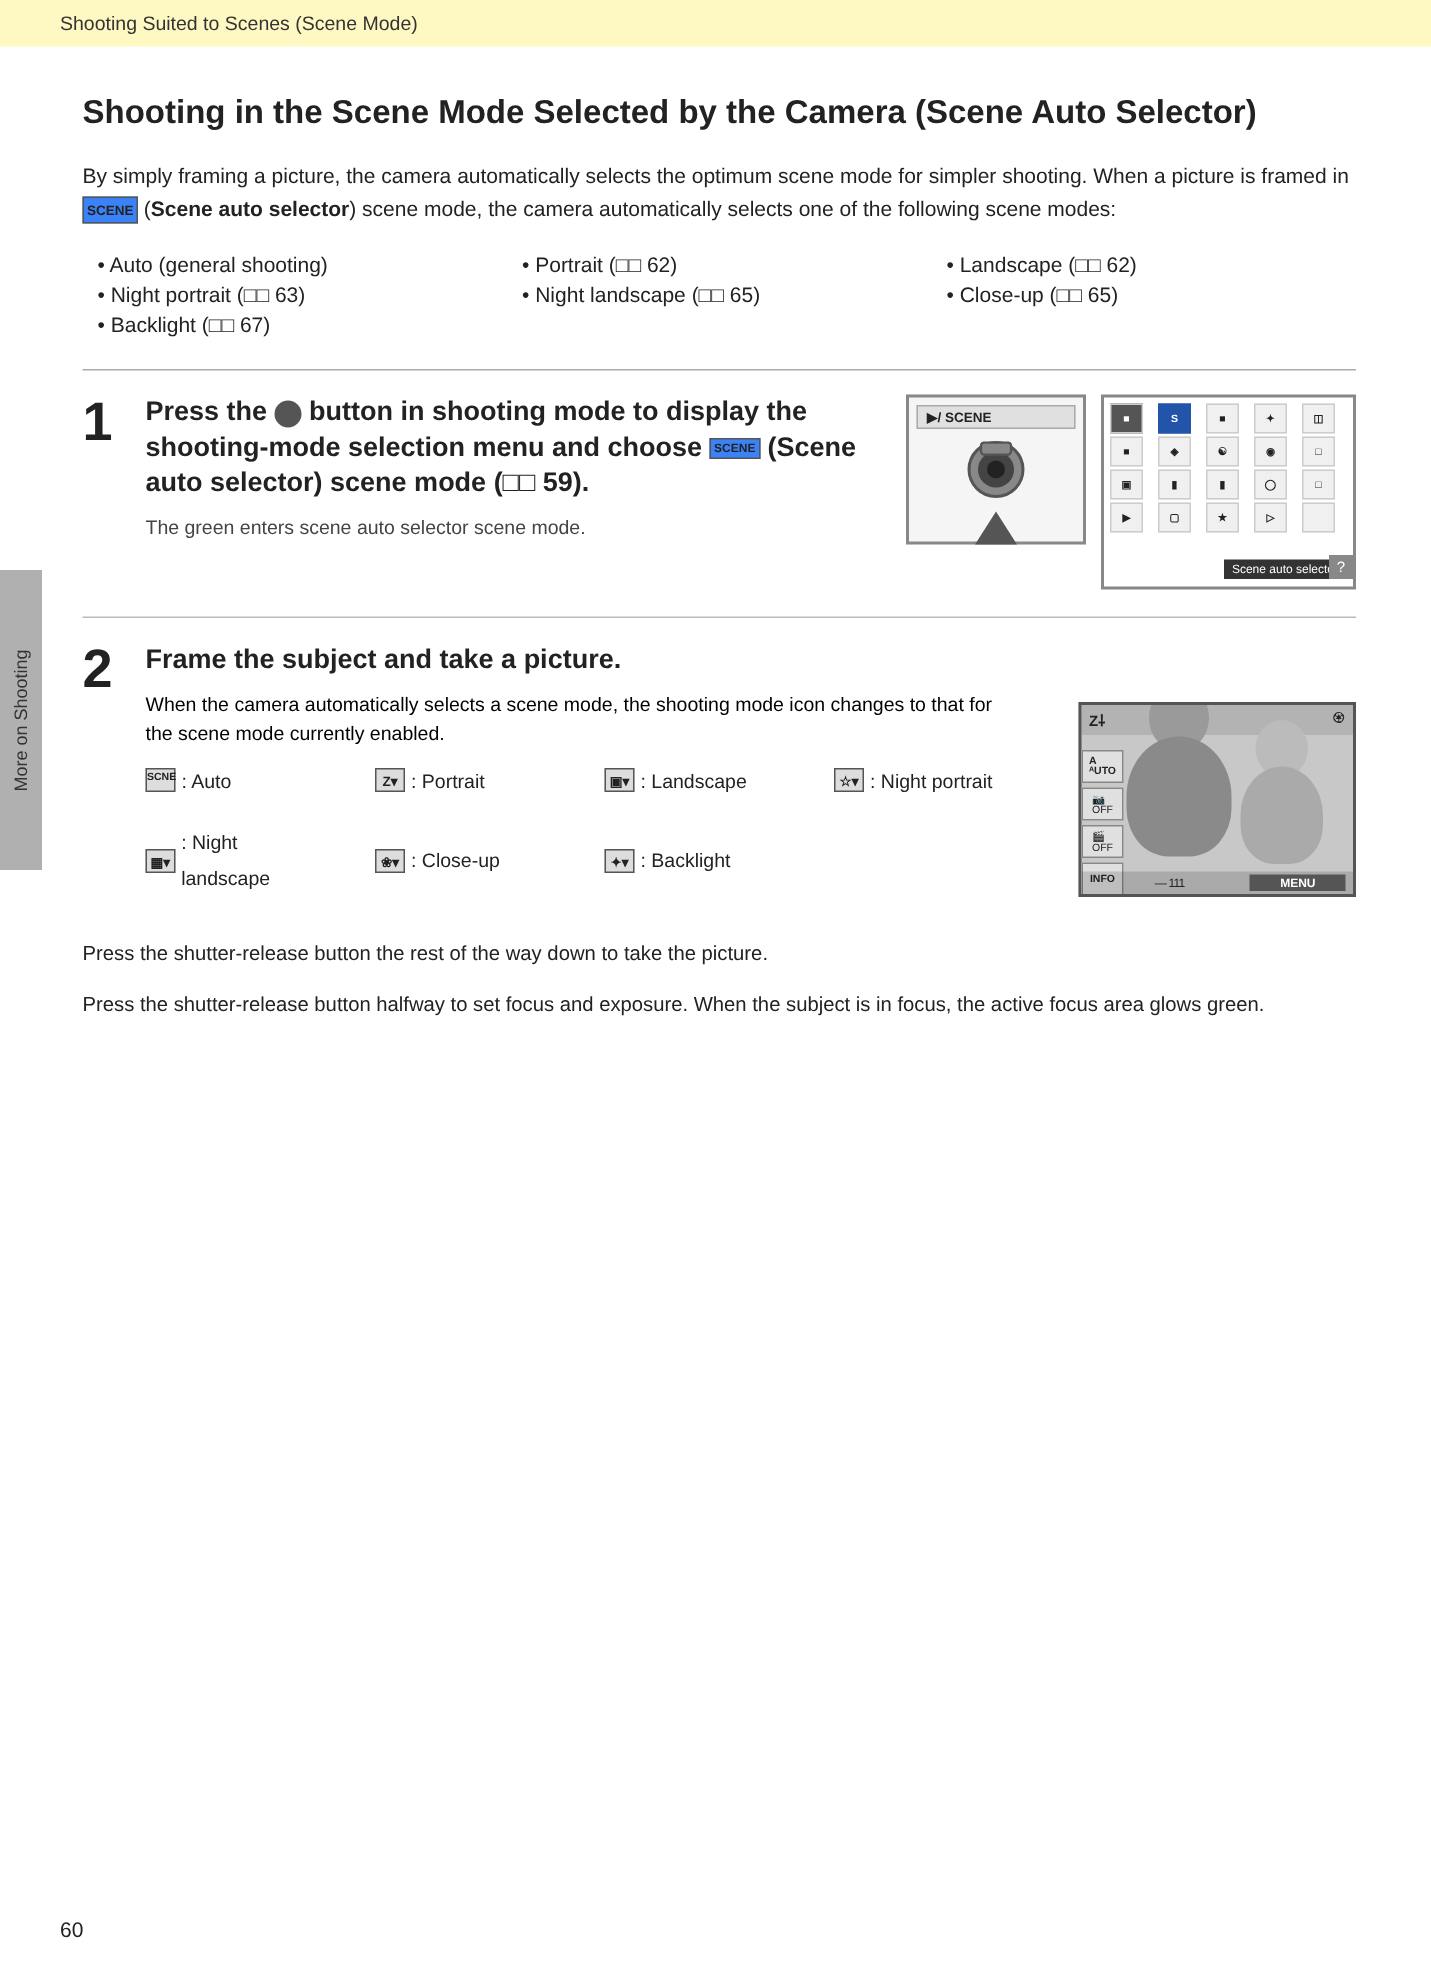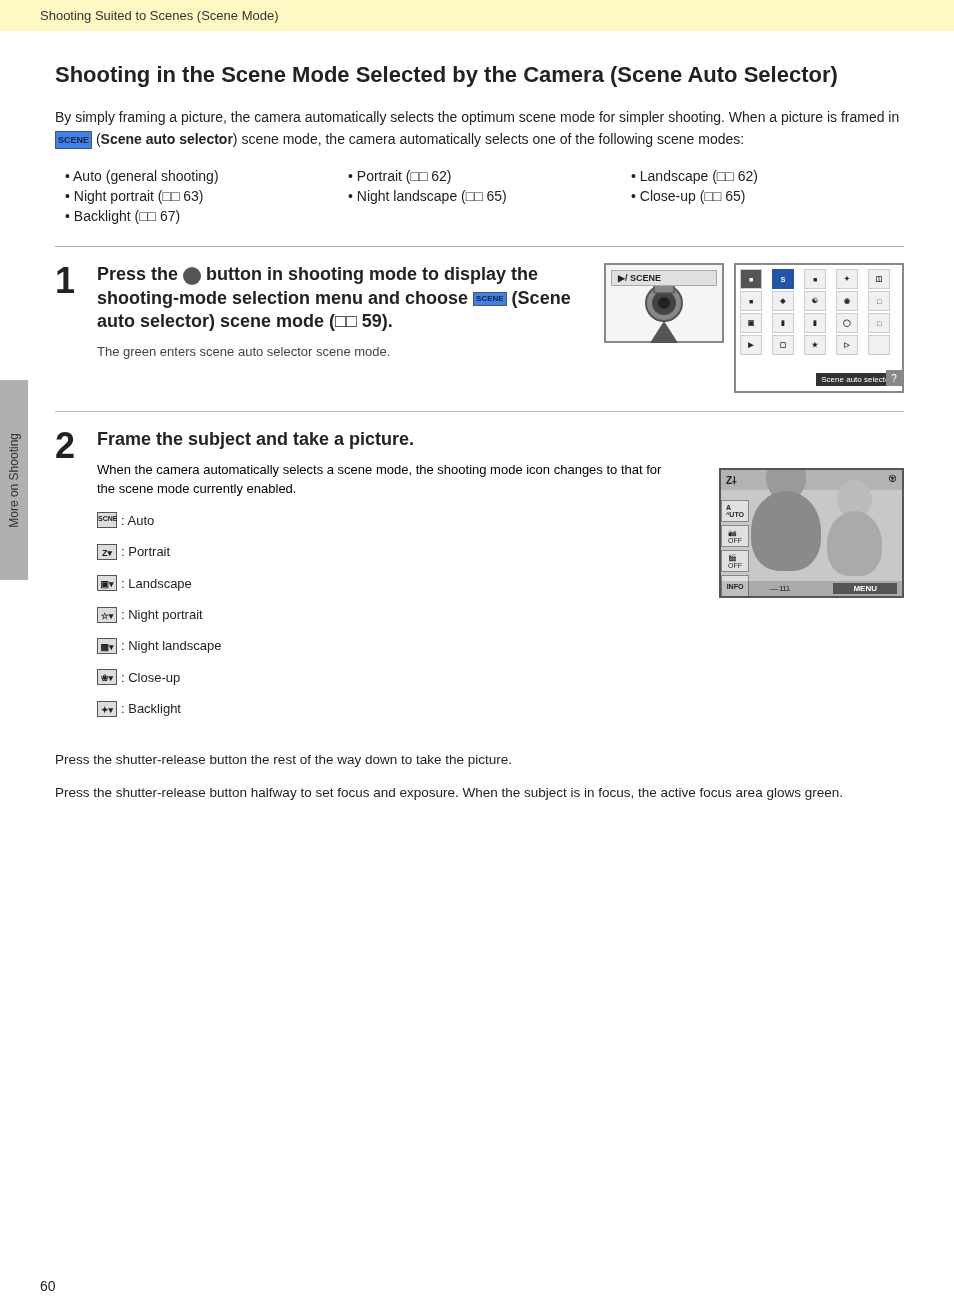--- a/index.html
+++ b/index.html
@@ -118,21 +118,21 @@
 
     .step-images {
       display: flex;
       gap: 10px;
       align-items: flex-start;
     }
 
     
     .camera-screen-1 {
       width: 120px;
-      height: 80px;
+      height: 100px;
       border: 2px solid #888;
       background: #f5f5f5;
       position: relative;
       display: flex;
       flex-direction: column;
       align-items: center;
       justify-content: center;
     }
 
     .arrow-up {
@@ -215,22 +215,22 @@
       color: white;
       font-size: 10px;
       display: flex;
       align-items: center;
       justify-content: center;
     }
 
     
     .icon-table {
       display: grid;
-      grid-template-columns: 1fr;
-      gap: 8px 30px;
+      grid-template-columns: 1fr 1fr 1fr 1fr;
+      gap: 18px 30px;
       font-size: 13px;
       margin: 10px 0;
     }
     .icon-row {
       display: flex;
       align-items: center;
       gap: 4px;
       line-height: 1.8;
     }
     .mode-icon {

